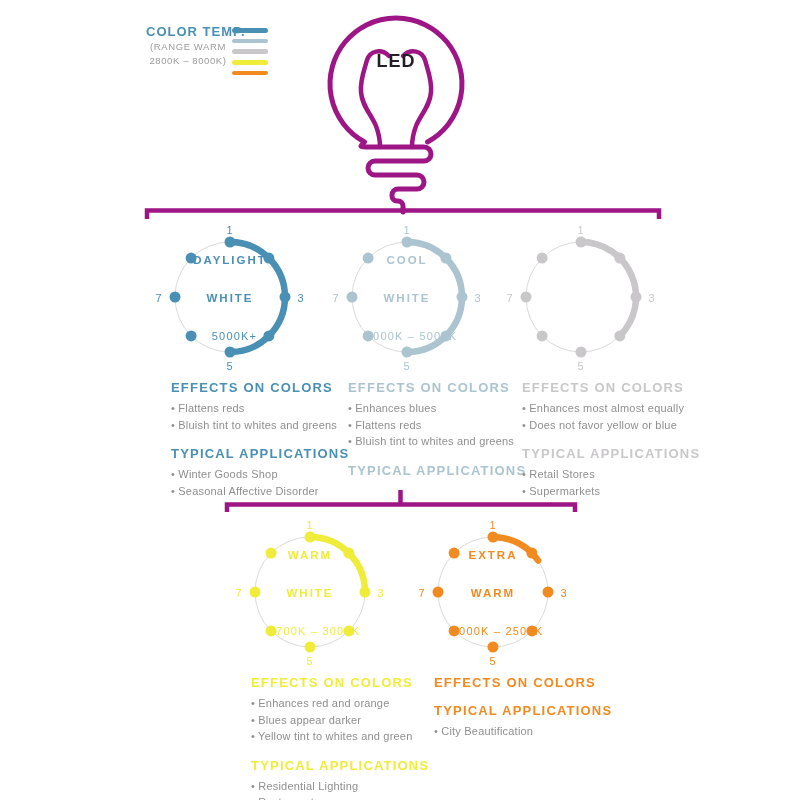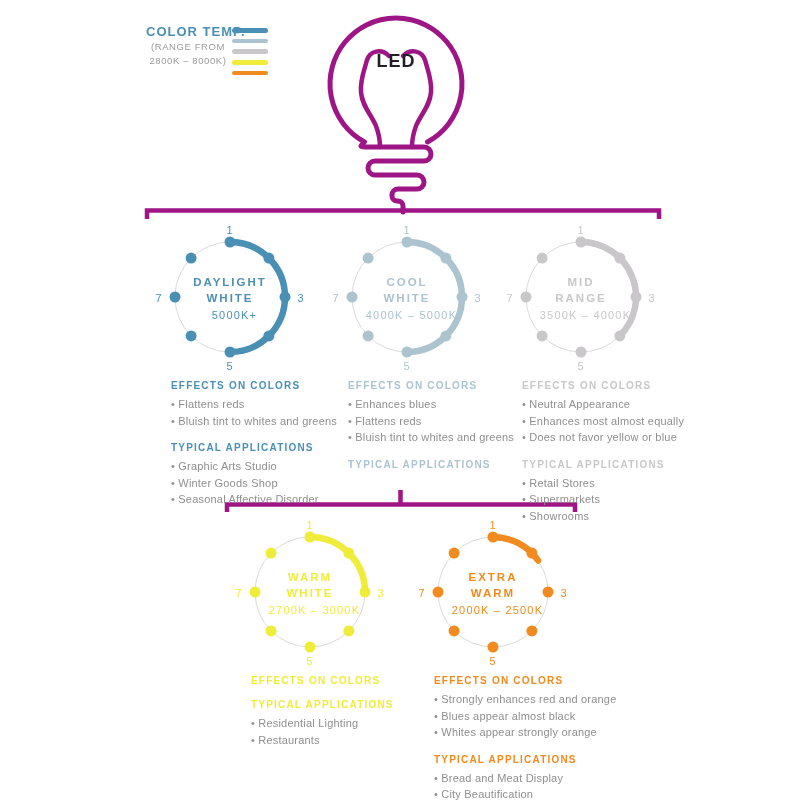--- a/index.html
+++ b/index.html
@@ -17,40 +17,40 @@
   #art{position:absolute;left:0;top:0;pointer-events:none;}
   .magenta-line{stroke:var(--magenta);fill:none;}
   #led-label{font-family:"Liberation Sans",sans-serif;font-size:18px;font-weight:bold;
              letter-spacing:1px;fill:#231f26;}
 
   
   .group{position:absolute;width:210px;}
   .circle-widget{position:relative;width:160px;height:150px;margin-left:15px;}
   .dial-svg{position:absolute;left:0;top:0;font-family:"Liberation Sans",sans-serif;}
   .circle-label{position:absolute;left:0;top:30px;width:160px;height:90px;
-                display:flex;flex-direction:column;align-items:center;justify-content:center;
+                display:flex;flex-direction:column;align-items:center;justify-content:space-between;
                 text-align:center;color:var(--gc);}
   .cname{font-size:11.5px;font-weight:bold;letter-spacing:2px;line-height:16px;}
   .crange{font-size:11px;letter-spacing:1.2px;margin-top:3px;margin-left:9px;}
 
   .text-block{padding-left:36px;margin-top:8px;}
-  .sec-title{font-size:10px;font-weight:bold;letter-spacing:1.2px;color:var(--gc);white-space:nowrap;}
+  .sec-title{font-size:13px;font-weight:bold;letter-spacing:1.2px;color:var(--gc);white-space:nowrap;}
   .sec-title.apps{margin-top:13px;}
   .text-block ul{list-style:none;margin:5px 0 0 0;padding:0;}
   .text-block li{font-size:11px;color:#8f8f8f;line-height:16.5px;letter-spacing:.2px;white-space:nowrap;}
   .text-block li::before{content:"• ";color:#8f8f8f;}
 </style>
 </head>
 <body>
 
 <div id="page">
 
   <div id="legend">
     <div class="legend-title" id="legend-title" style="color: rgb(74, 144, 181);">COLOR TEMP.</div>
-    <div class="legend-sub">(RANGE FROM</div>
+    <div class="legend-sub">(RANGE WARM</div>
     <div class="legend-sub">2800K – 8000K)</div>
   </div>
   <div id="legend-bars">
       <div class="lbar" style="background: rgb(74, 144, 181);"></div>
       <div class="lbar" style="background: rgb(171, 196, 207);"></div>
       <div class="lbar" style="background: rgb(201, 199, 201);"></div>
       <div class="lbar" style="background: rgb(239, 236, 58);"></div>
       <div class="lbar" style="background: rgb(241, 138, 31);"></div>
     </div>
 
@@ -102,21 +102,20 @@
       </div>
     </div>
     <div class="text-block">
       <div class="sec-title">EFFECTS ON COLORS</div>
       <ul>
         <li>Flattens reds</li>
         <li>Bluish tint to whites and greens</li>
       </ul>
       <div class="sec-title apps">TYPICAL APPLICATIONS</div>
       <ul>
-        <li>Graphic Arts Studio</li>
         <li>Winter Goods Shop</li>
         <li>Seasonal Affective Disorder</li>
       </ul>
     </div>
   </div>
 
   <div class="group" style="left: 312px; top: 222px; --gc: #abc4cf;">
     <div class="circle-widget">
       <svg class="dial-svg" width="160" height="150" viewBox="0 0 160 150">
           <circle cx="80" cy="75" r="55" fill="none" stroke="#dadada" stroke-width="1"></circle>
@@ -162,38 +161,31 @@
           <circle cx="118.9" cy="113.9" r="5.5" fill="#c9c7c9"></circle>
           <circle cx="80.0" cy="130.0" r="5.5" fill="#c9c7c9"></circle>
           <circle cx="41.1" cy="113.9" r="5.5" fill="#c9c7c9"></circle>
           <circle cx="25.0" cy="75.0" r="5.5" fill="#c9c7c9"></circle>
           <circle cx="41.1" cy="36.1" r="5.5" fill="#c9c7c9"></circle>
           <text x="80" y="8" text-anchor="middle" dominant-baseline="central" fill="#c9c7c9" font-size="11" letter-spacing="1">1</text>
           <text x="151" y="76" text-anchor="middle" dominant-baseline="central" fill="#c9c7c9" font-size="11" letter-spacing="1">3</text>
           <text x="80" y="144" text-anchor="middle" dominant-baseline="central" fill="#c9c7c9" font-size="11" letter-spacing="1">5</text>
           <text x="9" y="76" text-anchor="middle" dominant-baseline="central" fill="#c9c7c9" font-size="11" letter-spacing="1">7</text>
         </svg>
-      <div class="circle-label">
-        <div class="cname">MID</div>
-        <div class="cname">RANGE</div>
-        <div class="crange">3500K – 4000K</div>
-      </div>
-    </div>
-    <div class="text-block">
-      <div class="sec-title">EFFECTS ON COLORS</div>
-      <ul>
-        <li>Neutral Appearance</li>
+    </div>
+    <div class="text-block">
+      <div class="sec-title">EFFECTS ON COLORS</div>
+      <ul>
         <li>Enhances most almost equally</li>
         <li>Does not favor yellow or blue</li>
       </ul>
       <div class="sec-title apps">TYPICAL APPLICATIONS</div>
       <ul>
         <li>Retail Stores</li>
         <li>Supermarkets</li>
-        <li>Showrooms</li>
       </ul>
     </div>
   </div>
 
   <div class="group" style="left: 215px; top: 517px; --gc: #efec3a;">
     <div class="circle-widget">
       <svg class="dial-svg" width="160" height="150" viewBox="0 0 160 150">
           <circle cx="80" cy="75" r="55" fill="none" stroke="#dadada" stroke-width="1"></circle>
           <path d="M 80.0 20.0 A 55 55 0 0 1 135.0 75.0" fill="none" stroke="#efec3a" stroke-width="6.5" stroke-linecap="round"></path>
           <circle cx="80.0" cy="20.0" r="5.5" fill="#efec3a"></circle>
@@ -210,20 +202,25 @@
           <text x="9" y="76" text-anchor="middle" dominant-baseline="central" fill="#efec3a" font-size="11" letter-spacing="1">7</text>
         </svg>
       <div class="circle-label">
         <div class="cname">WARM</div>
         <div class="cname">WHITE</div>
         <div class="crange">2700K – 3000K</div>
       </div>
     </div>
     <div class="text-block">
       <div class="sec-title">EFFECTS ON COLORS</div>
+      <ul>
+        <li>Enhances red and orange</li>
+        <li>Blues appear darker</li>
+        <li>Yellow tint to whites and green</li>
+      </ul>
       <div class="sec-title apps">TYPICAL APPLICATIONS</div>
       <ul>
         <li>Residential Lighting</li>
         <li>Restaurants</li>
 
       </ul>
     </div>
   </div>
 
   <div class="group" style="left: 398px; top: 517px; --gc: #f18a1f;">
@@ -245,27 +242,21 @@
           <text x="9" y="76" text-anchor="middle" dominant-baseline="central" fill="#f18a1f" font-size="11" letter-spacing="1">7</text>
         </svg>
       <div class="circle-label">
         <div class="cname">EXTRA</div>
         <div class="cname">WARM</div>
         <div class="crange">2000K – 2500K</div>
       </div>
     </div>
     <div class="text-block">
       <div class="sec-title">EFFECTS ON COLORS</div>
-      <ul>
-        <li>Strongly enhances red and orange</li>
-        <li>Blues appear almost black</li>
-        <li>Whites appear strongly orange</li>
-      </ul>
-      <div class="sec-title apps">TYPICAL APPLICATIONS</div>
-      <ul>
-        <li>Bread and Meat Display</li>
+      <div class="sec-title apps">TYPICAL APPLICATIONS</div>
+      <ul>
         <li>City Beautification</li>
 
       </ul>
     </div>
   </div>
 
 </div>
 
 </body></html>

